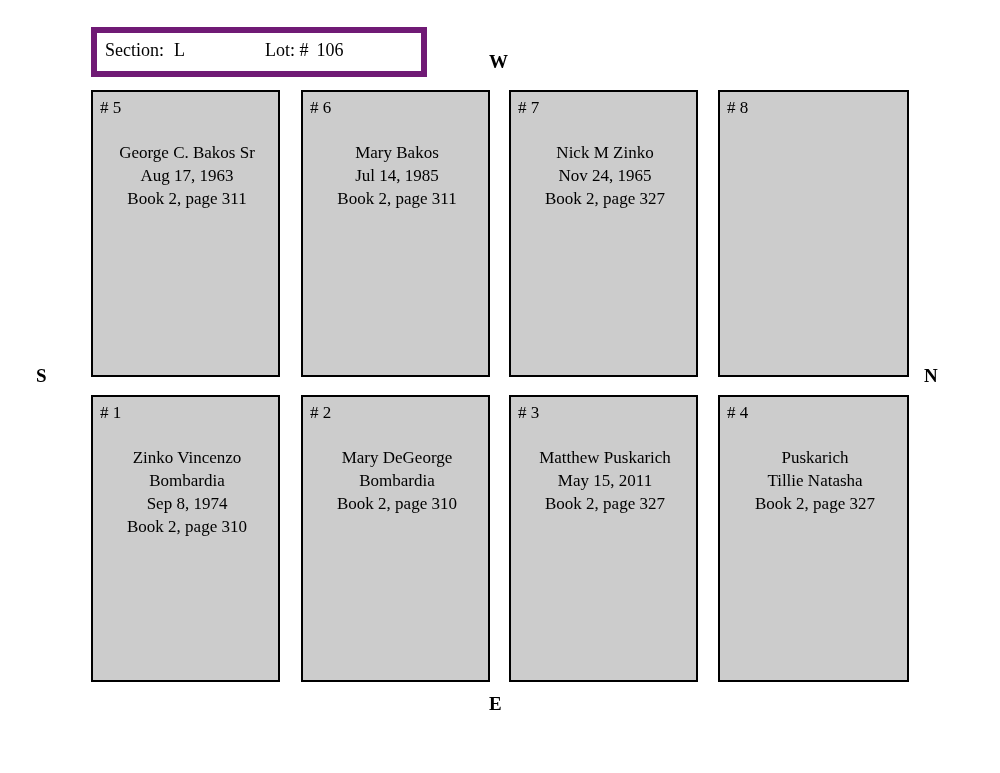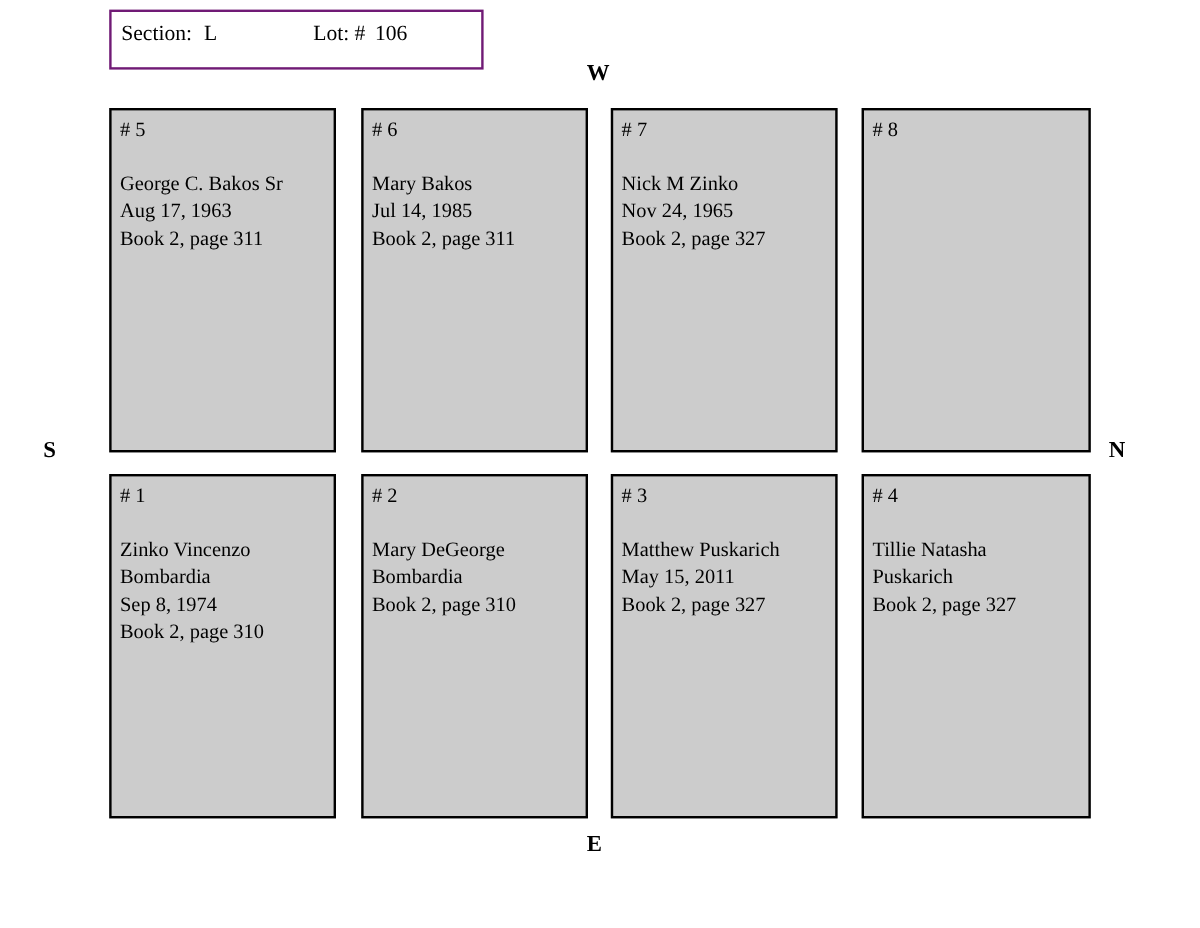--- a/index.html
+++ b/index.html
@@ -19,25 +19,25 @@
     position: absolute;
     left: 0; top: 0;
     width: 1000px;
     height: 773px;
   }
 
   
   .header-box {
     position: absolute;
     left: 91px;
-    top: 8px;
-    width: 312px;
+    top: 27px;
+    width: 336px;
     height: 50px;
     background: #ffffff;
-    border: 2px solid #701a75;
+    border: 6px solid #701a75;
     box-sizing: border-box;
   }
   .header-row {
     position: absolute;
     left: 8px;
     top: 6px;
     white-space: nowrap;
     font-size: 18px;
     line-height: 22px;
     color: #000000;
@@ -75,20 +75,21 @@
     right: 4px;
   }
   .grave-number {
     font-size: 17px;
     line-height: 22px;
     color: #000000;
     white-space: nowrap;
   }
   .grave-lines {
     margin-top: 22px;
+    text-align: center;
   }
   .grave-line {
     font-size: 17px;
     line-height: 23px;
     color: #000000;
     white-space: nowrap;
   }
 
   
   .row-top    { top: 90px;  height: 287px; }
@@ -187,20 +188,20 @@
           <div class="grave-line">May 15, 2011</div>
           <div class="grave-line">Book 2, page 327</div>
         </div>
     </div>
   </div>
 
   <div class="grave row-bottom col-4">
     <div class="grave-inner">
       <div class="grave-number"># 4</div>
       <div class="grave-lines">
+          <div class="grave-line">Puskarich</div>
           <div class="grave-line">Tillie Natasha</div>
-          <div class="grave-line">Puskarich</div>
           <div class="grave-line">Book 2, page 327</div>
         </div>
     </div>
   </div>
 
 </div>
 
 </body></html>

